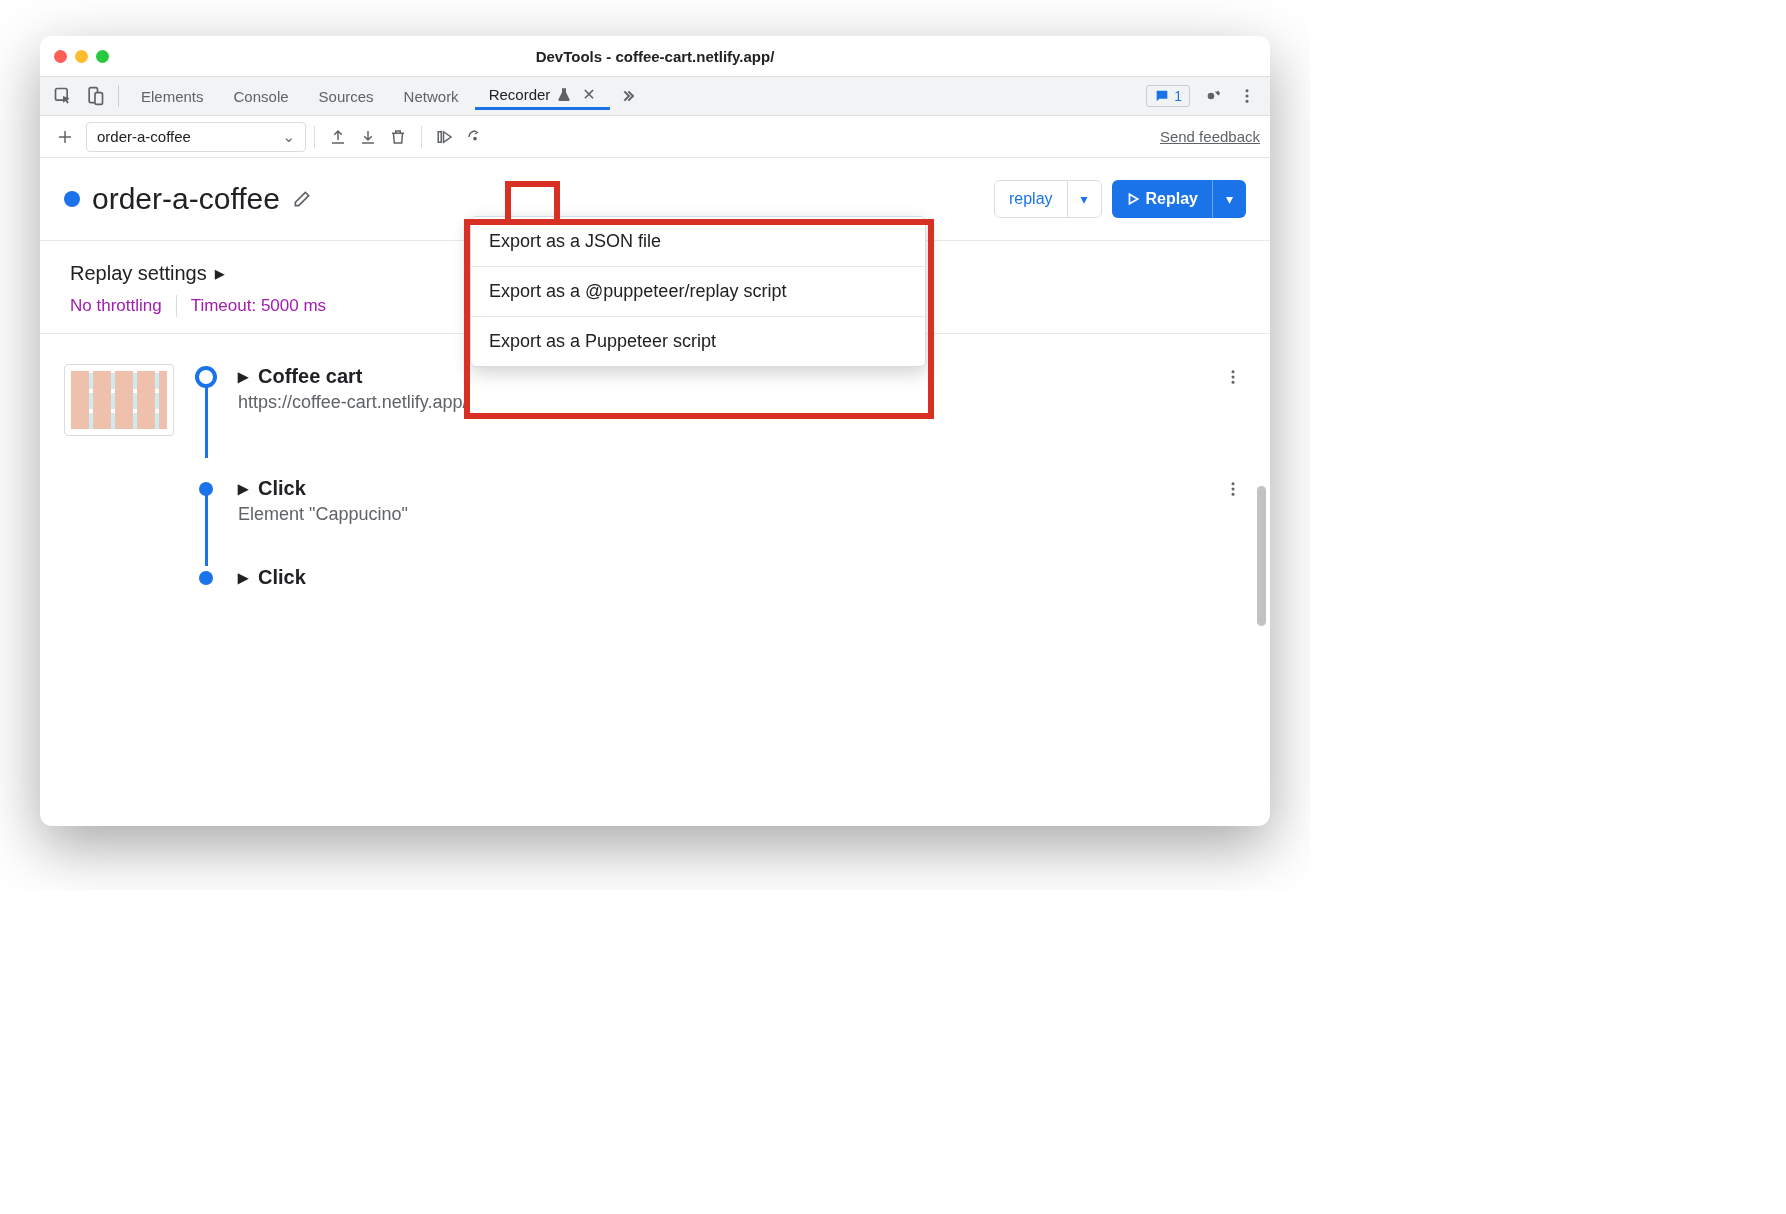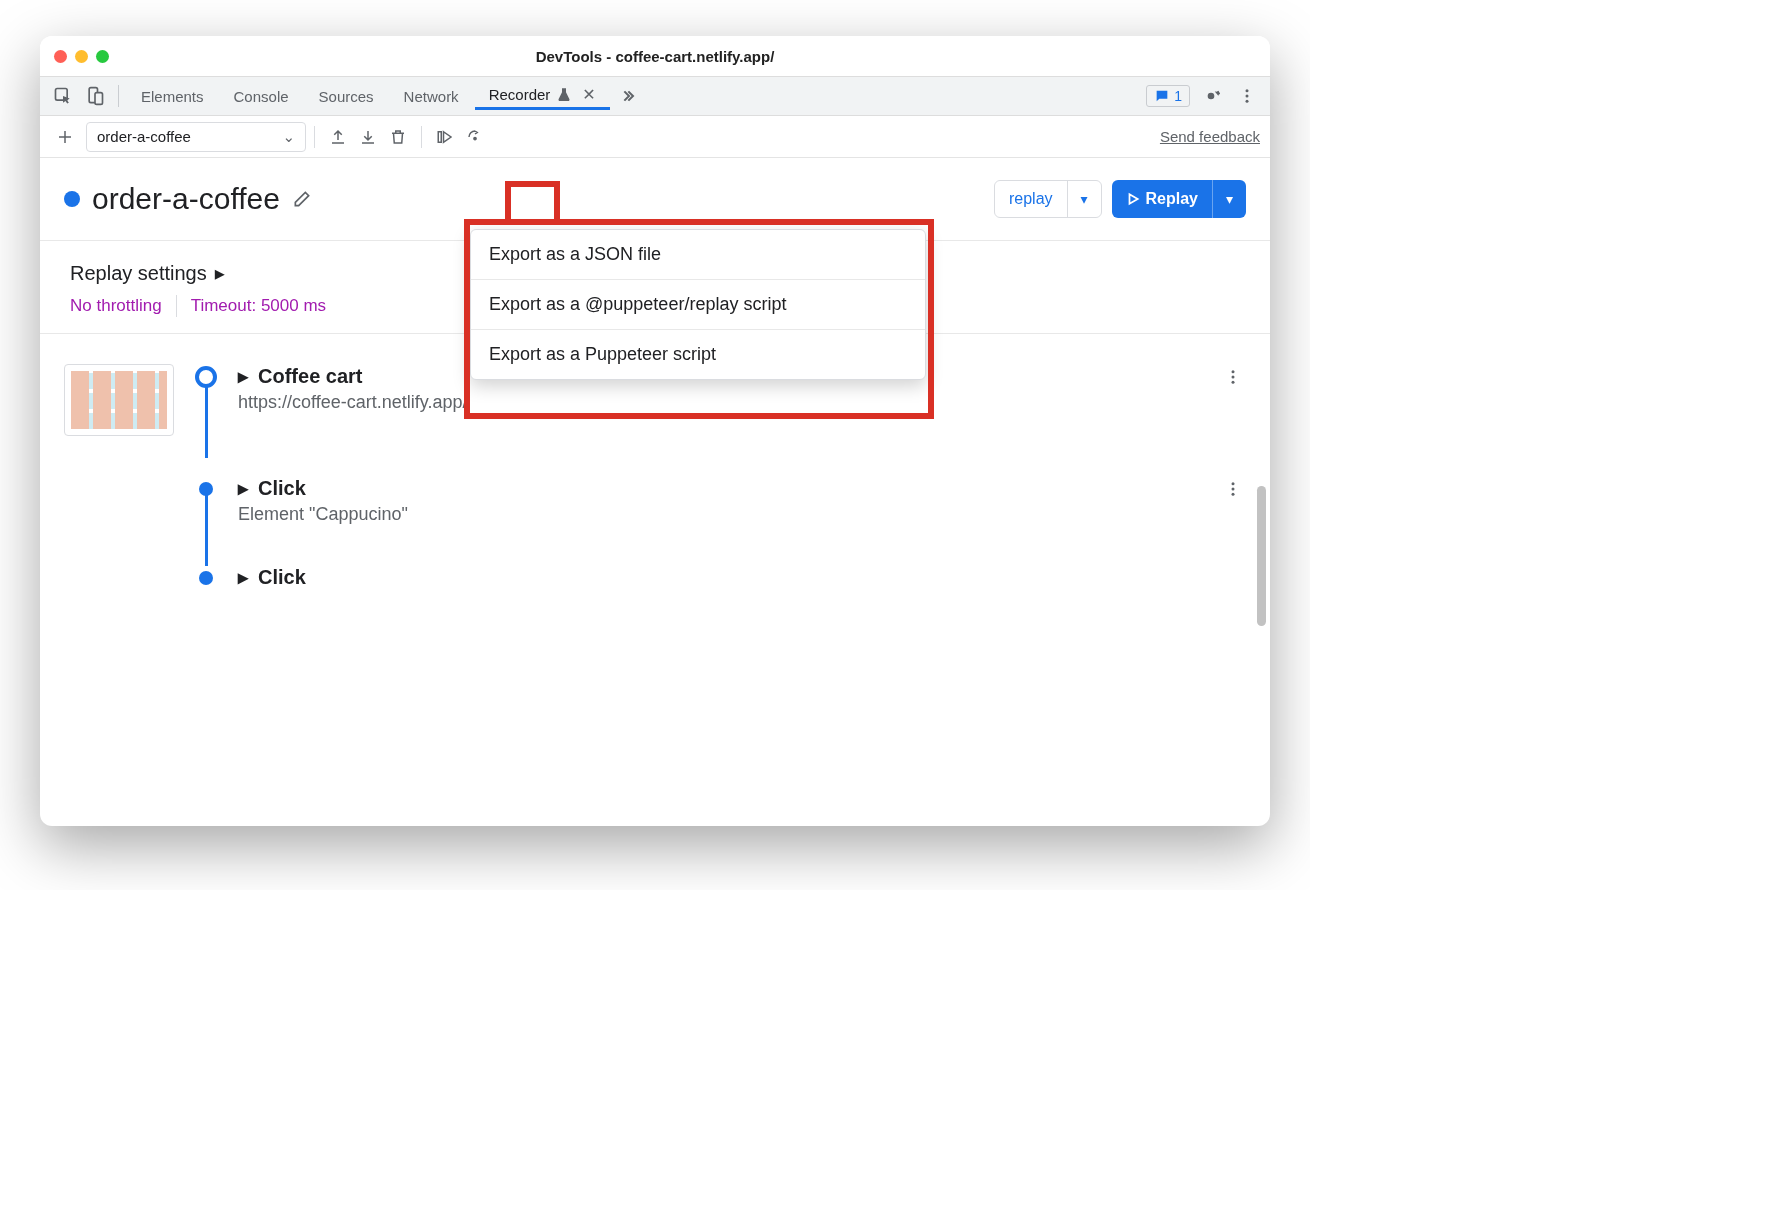--- a/index.html
+++ b/index.html
@@ -92,21 +92,21 @@
   .timeline { width:24px; flex-shrink:0; position:relative; display:flex; justify-content:center;}
   .tl-line { position:absolute; top:12px; bottom:-70px; width:3px; background:#1a73e8;}
   .tl-dot { width:22px;height:22px; border-radius:50%; border:4px solid #1a73e8; background:#fff; z-index:1; margin-top:2px;}
   .tl-dot.filled { width:14px;height:14px; background:#1a73e8; border:none; margin-top:6px;}
   .step-body { flex:1;}
   .step-title { font-size:20px; font-weight:600; color:#202124; display:flex; align-items:center; gap:10px;}
   .step-title .caret { color:#202124;}
   .step-sub { font-size:18px; color:#5f6368; margin-top:4px;}
   .step-menu { color:#5f6368; cursor:pointer; padding:4px;}
   .export-menu {
-    position:absolute; top: 193px; left: 430px;
+    position:absolute; top: 180px; left: 430px;
     width: 456px; background:#fff; border:1px solid #dadce0; border-radius:6px;
     box-shadow: 0 6px 18px rgba(0,0,0,0.18);
     z-index: 50;
   }
   .export-menu .item { padding: 14px 18px; font-size:18px; color:#202124; border-bottom:1px solid #e8e8e8; cursor:pointer;}
   .export-menu .item:last-child { border-bottom:none;}
   .highlight-export-btn {
     position:absolute; top:145px; left:465px; width:55px; height:44px;
     border:6px solid #d93025; border-bottom:none; z-index:60;
   }

